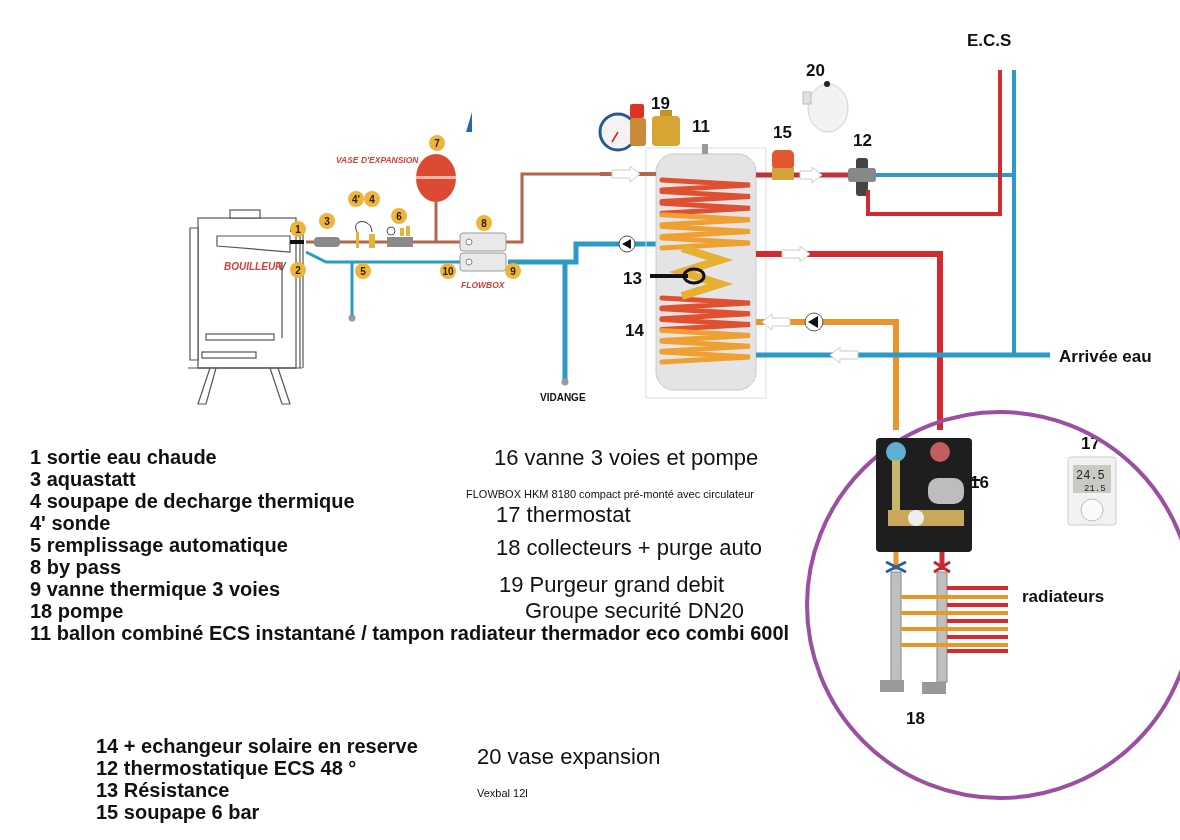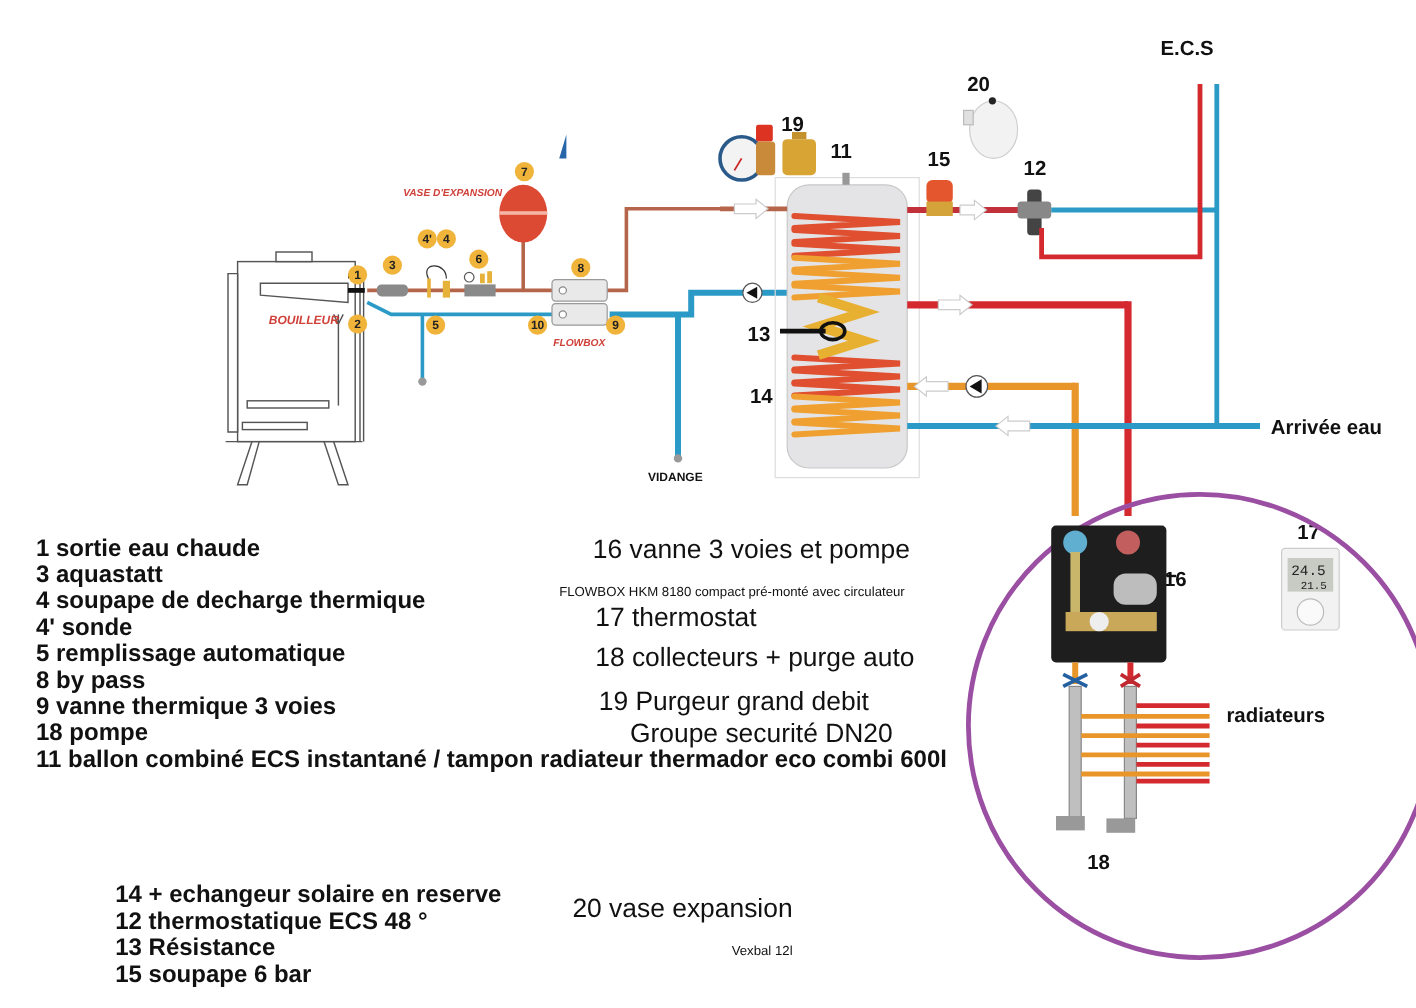--- a/index.html
+++ b/index.html
@@ -267,16 +267,16 @@
 <div class="note" style="left:496px; top:502px;">
   <div class="h">17 thermostat</div>
 </div>
 <div class="note" style="left:496px; top:535px;">
   <div class="h">18 collecteurs + purge auto</div>
 </div>
 <div class="note" style="left:435px; top:572px;">
   <div class="h" style="margin-left:64px;">19  Purgeur grand debit</div>
   <div class="h" style="margin-left:90px;">Groupe securité DN20</div>
 </div>
-<div class="note" style="left:477px; top:744px;text-align:right;">
+<div class="note" style="left:477px; top:744px;">
   <div class="h">20 vase expansion</div>
   <div class="s">Vexbal 12l</div>
 </div>
 
 </body></html>

